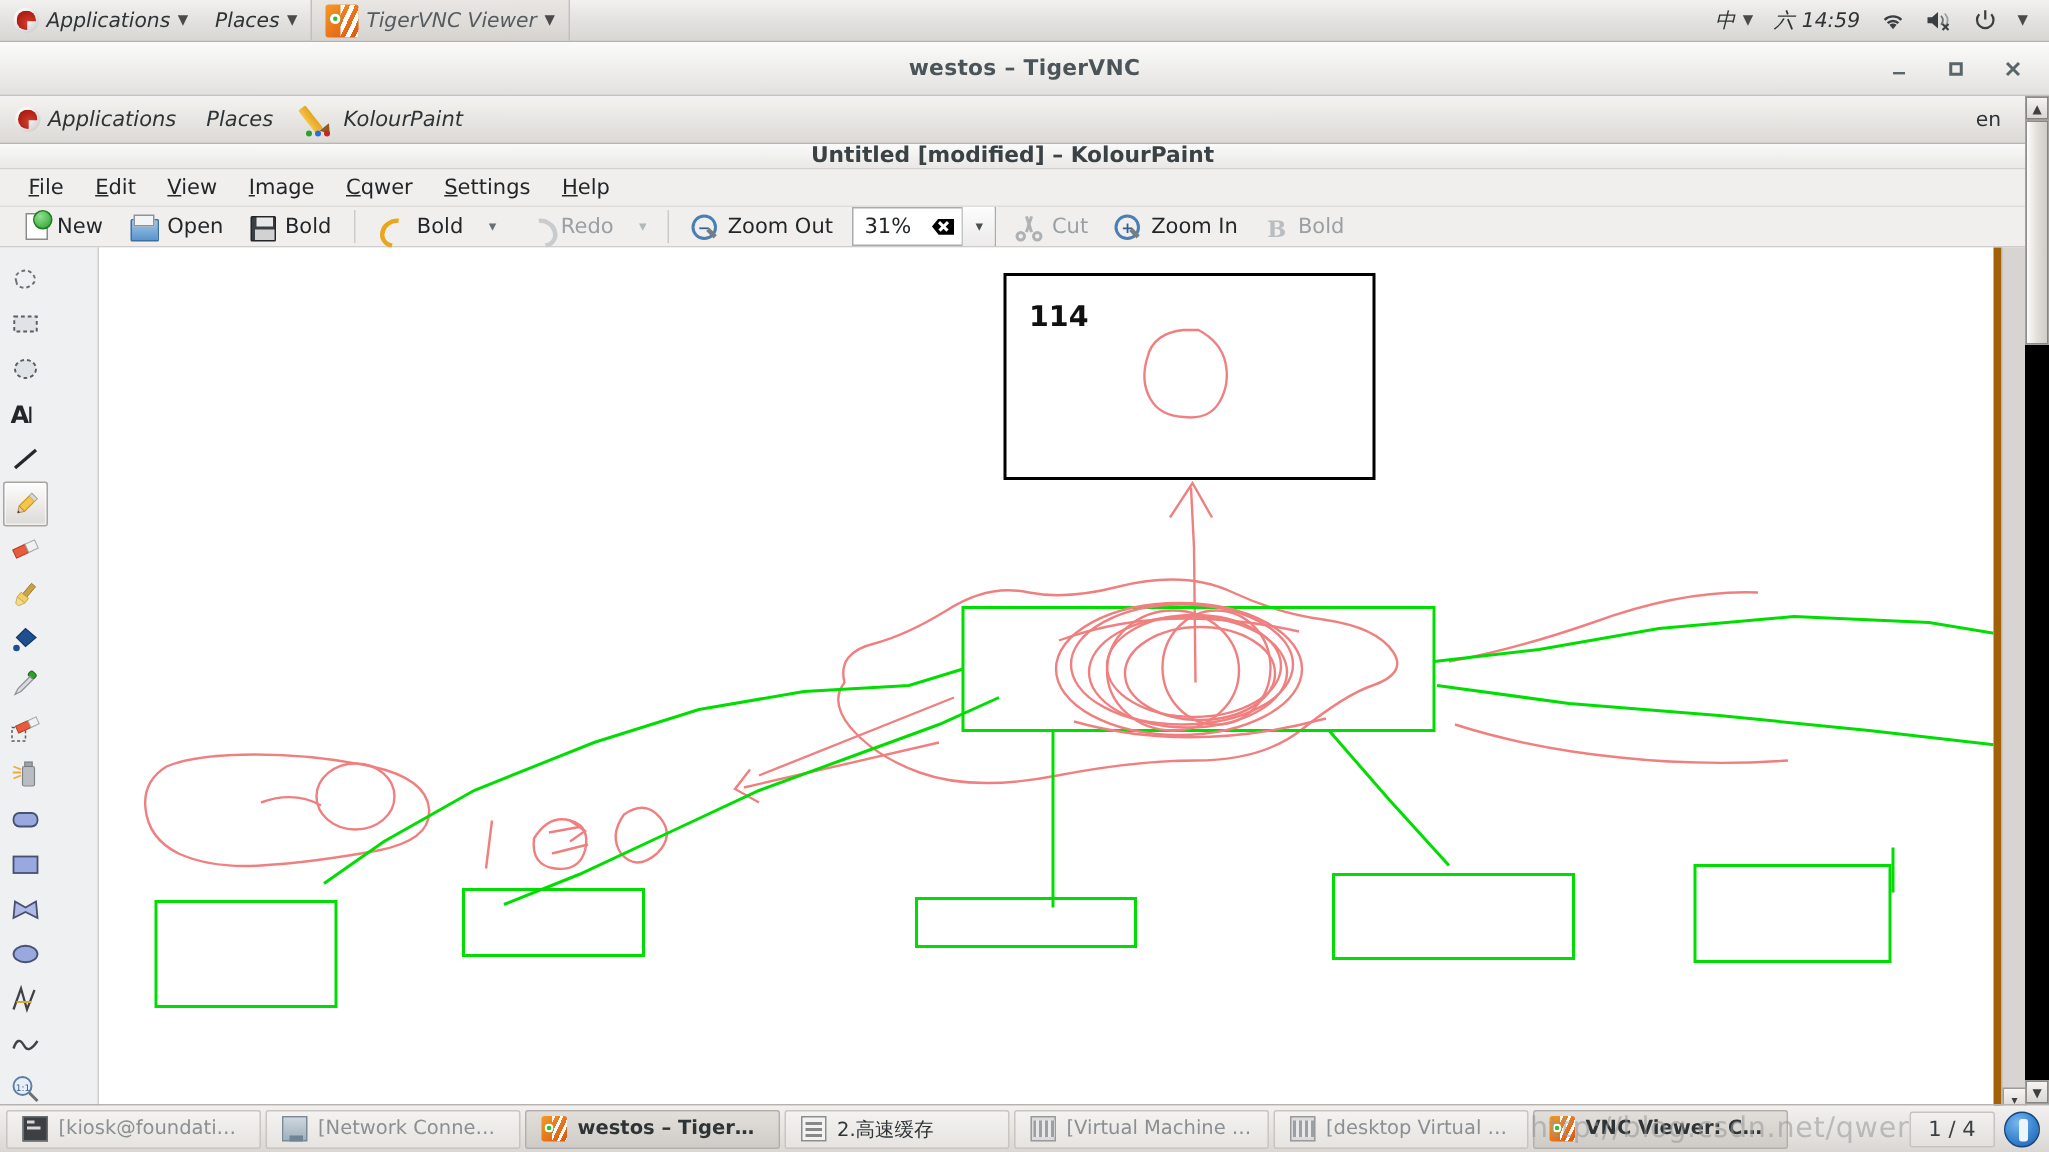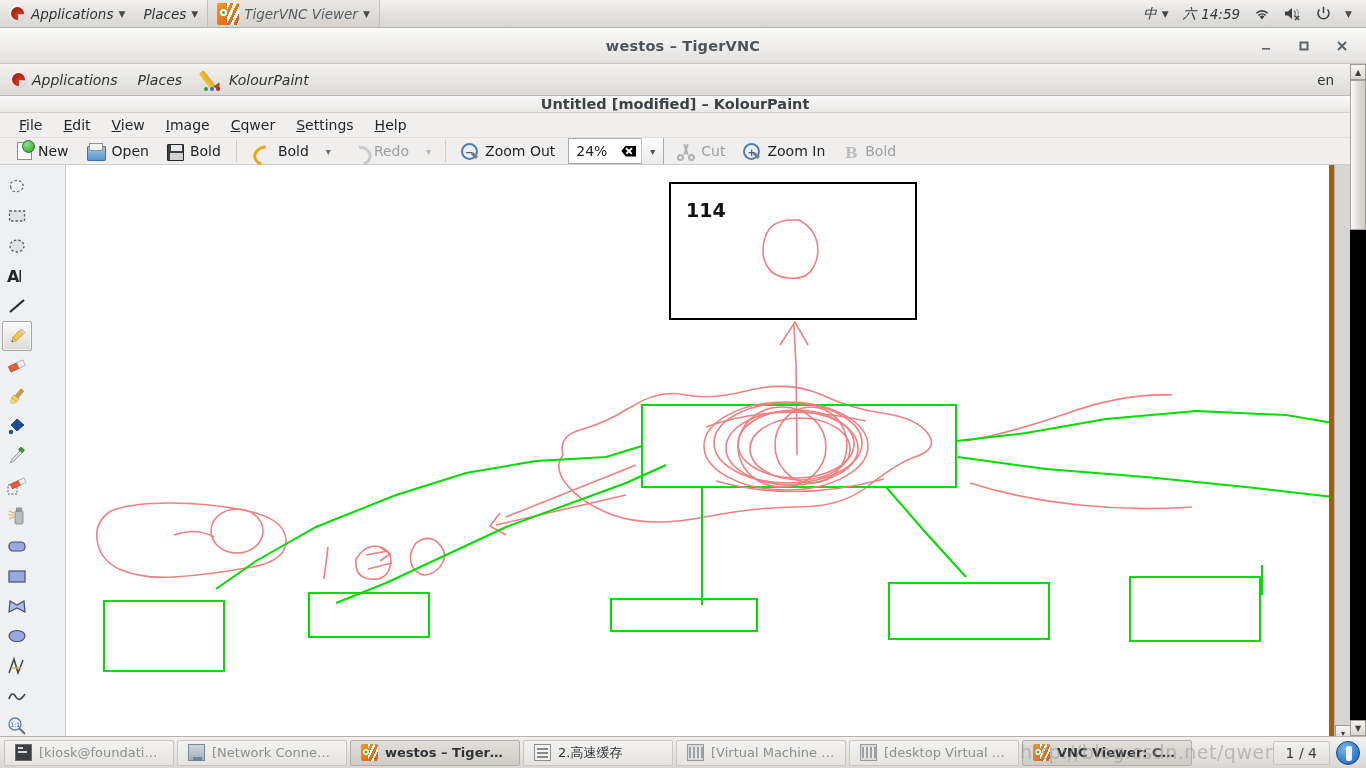--- a/index.html
+++ b/index.html
@@ -417,21 +417,21 @@
     </div>
     <span class="tb-arrow disabled">▾</span>
     <div class="tb-sep"></div>
     <div class="tb-btn">
       <span class="ic ic-magn">
           <span class="magn-sign">−</span>
         </span>
       <span>Zoom Out</span>
     </div>
     <div class="zoom-combo">
-      <span class="zval">24%</span>
+      <span class="zval">31%</span>
       <span class="zoom-clear"></span>
       <span class="zoom-drop">▾</span>
     </div>
     <div class="tb-btn disabled">
       <span class="ic ic-cut">
           <span class="cut-h1"></span>
           <span class="cut-h2"></span>
         </span>
       <span>Cut</span>
     </div>

